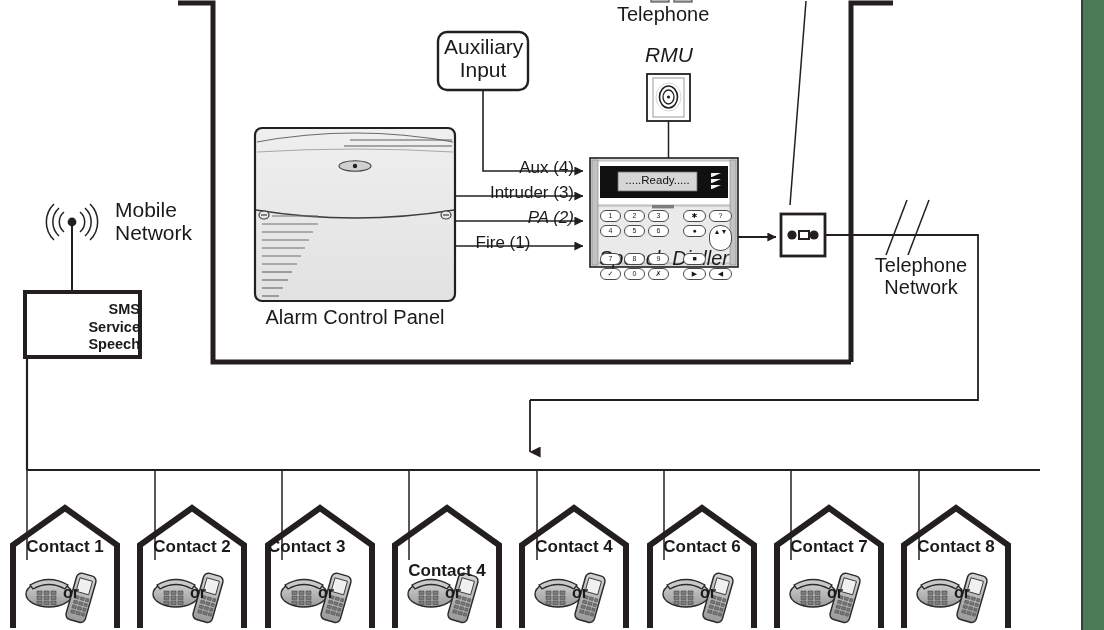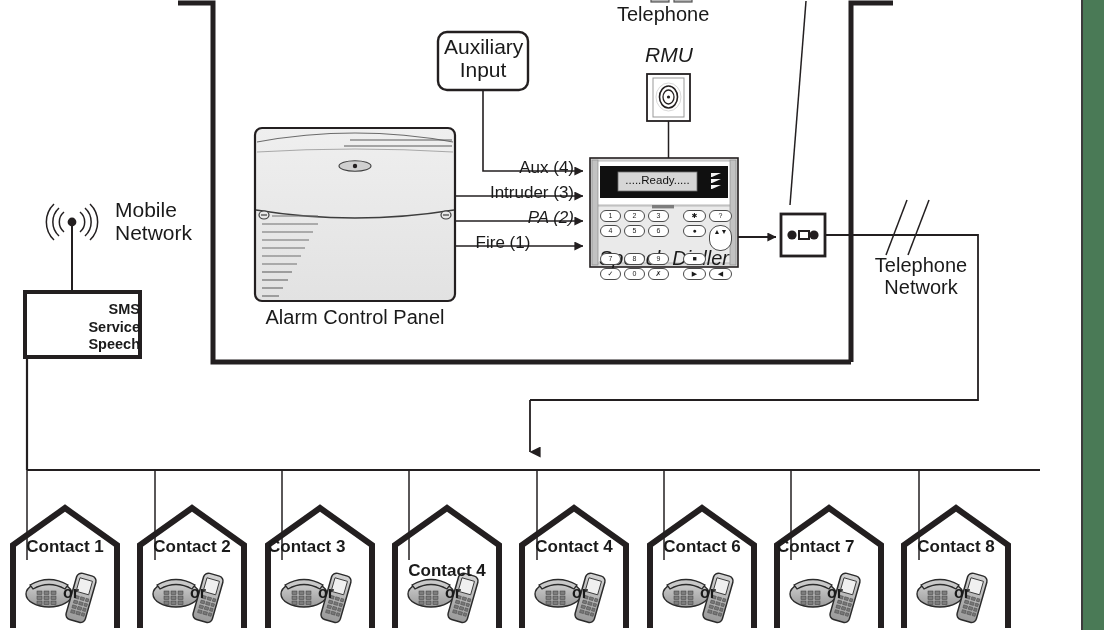--- a/index.html
+++ b/index.html
@@ -562,21 +562,21 @@
 
   <div class="lbl" style="left:395px;top:562px;width:104px;text-align:center;font-size:17px;font-weight:bold;">Contact 4</div>
   <div class="lbl" style="left:445px;top:584px;font-size:16px;font-weight:bold;">or</div>
 
   <div class="lbl" style="left:522px;top:538px;width:104px;text-align:center;font-size:17px;font-weight:bold;">Contact 4</div>
   <div class="lbl" style="left:572px;top:584px;font-size:16px;font-weight:bold;">or</div>
 
   <div class="lbl" style="left:650px;top:538px;width:104px;text-align:center;font-size:17px;font-weight:bold;">Contact 6</div>
   <div class="lbl" style="left:700px;top:584px;font-size:16px;font-weight:bold;">or</div>
 
-  <div class="lbl" style="left:777px;top:538px;width:104px;font-size:17px;font-weight:bold;">Contact 7</div>
+  <div class="lbl" style="left:777px;top:538px;width:104px;text-align:center;font-size:17px;font-weight:bold;">Contact 7</div>
   <div class="lbl" style="left:827px;top:584px;font-size:16px;font-weight:bold;">or</div>
 
   <div class="lbl" style="left:904px;top:538px;width:104px;text-align:center;font-size:17px;font-weight:bold;">Contact 8</div>
   <div class="lbl" style="left:954px;top:584px;font-size:16px;font-weight:bold;">or</div>
 
   <div class="green-edge-line"></div>
   <div class="green-edge"></div>
 
 </div>
 

